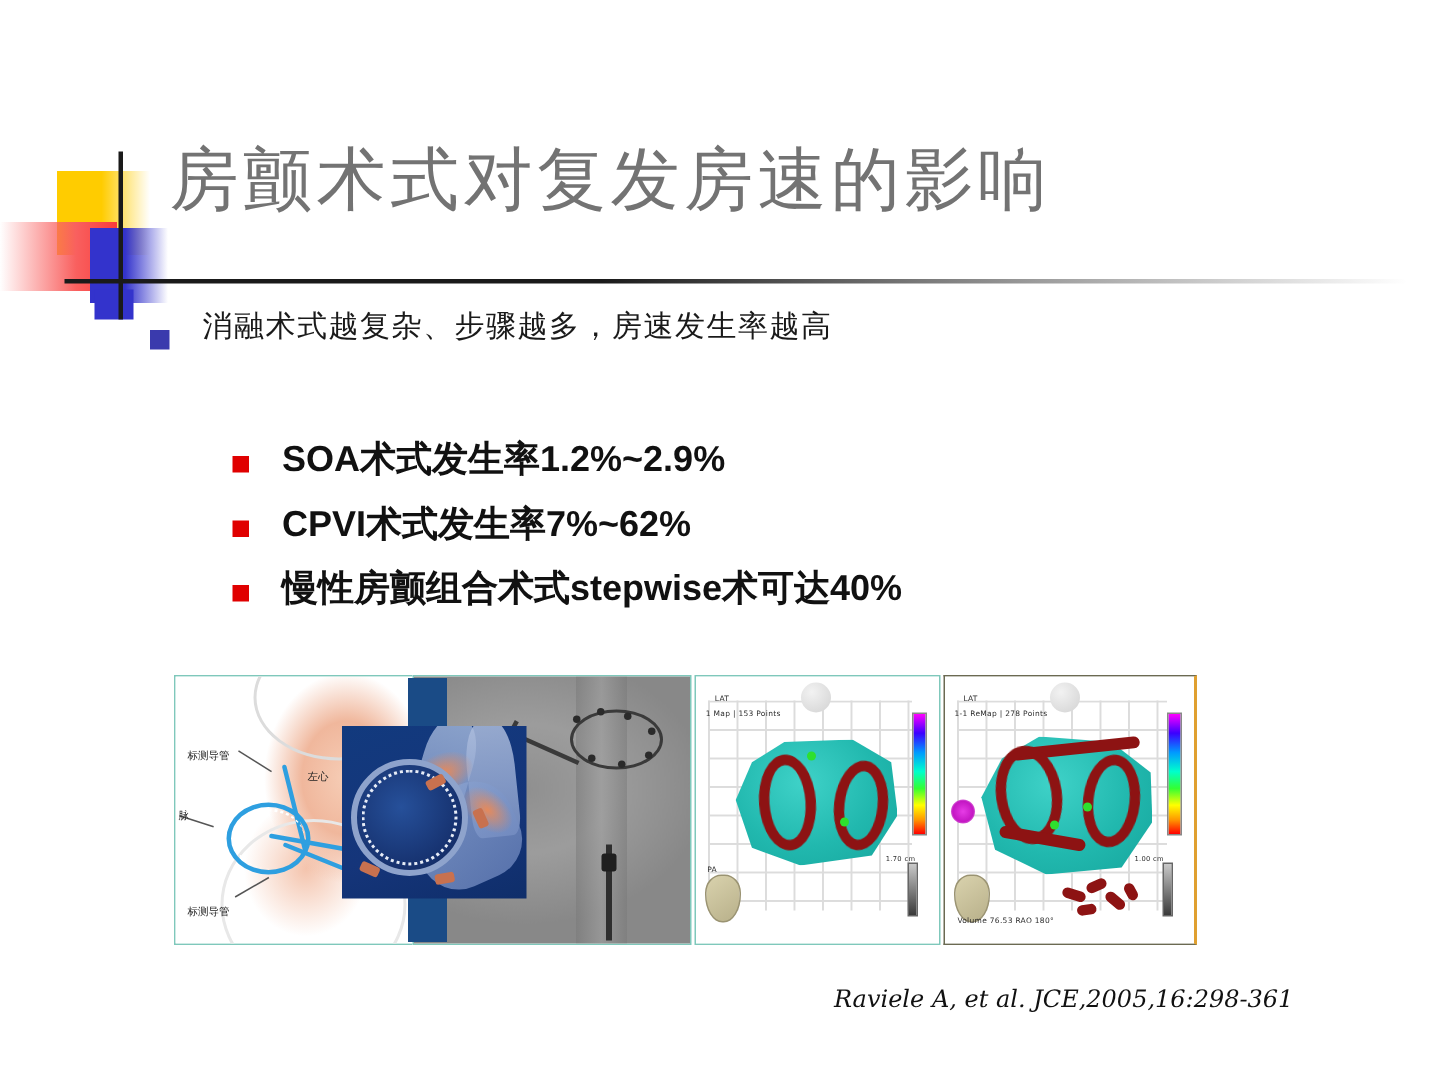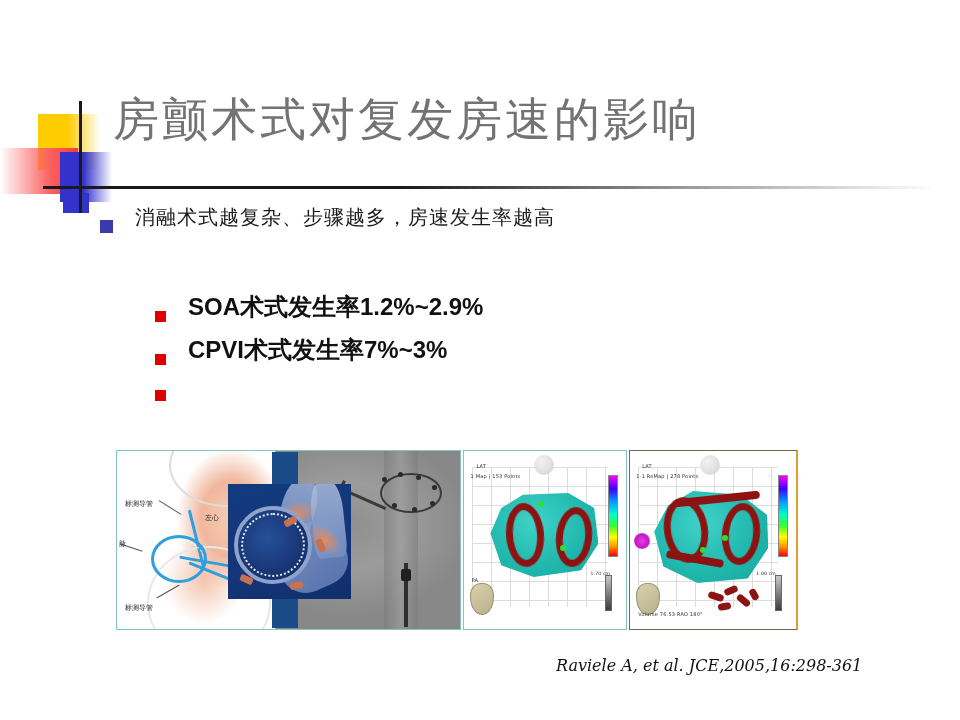--- a/index.html
+++ b/index.html
@@ -89,21 +89,21 @@
     font-size: 20px;
     line-height: 1.42;
     color: #1a1a1a;
     letter-spacing: 1px;
     max-width: 640px;
   }
 
   .sub-list { position: absolute; left: 155px; top: 293px; width: 700px; }
   .bullet-l2 {
     display: flex;
-    align-items: flex-end;
+    align-items: flex-start;
     margin-bottom: 14px;
   }
   .mark-l2 {
     width: 11px; height: 11px;
     background: #e00000;
     margin-top: 11px;
     flex: 0 0 11px;
   }
   .text-l2 {
     margin-left: 22px;
@@ -411,25 +411,26 @@
 
     <div class="sub-list">
 
       <div class="bullet-l2">
         <div class="mark-l2"></div>
         <div class="text-l2">SOA术式发生率1.2%~2.9%</div>
       </div>
 
       <div class="bullet-l2">
         <div class="mark-l2"></div>
-        <div class="text-l2">CPVI术式发生率7%~3%</div>
+        <div class="text-l2">CPVI术式发生率7%~62%</div>
       </div>
 
       <div class="bullet-l2">
         <div class="mark-l2"></div>
+        <div class="text-l2">慢性房颤组合术式stepwise术可达40%</div>
       </div>
 
     </div>
   </div>
 
   <div class="figure-strip">
 
     <div class="panel p1">
       <div class="anat-bg"></div>
       <div class="anat-curve anat-c1"></div>

